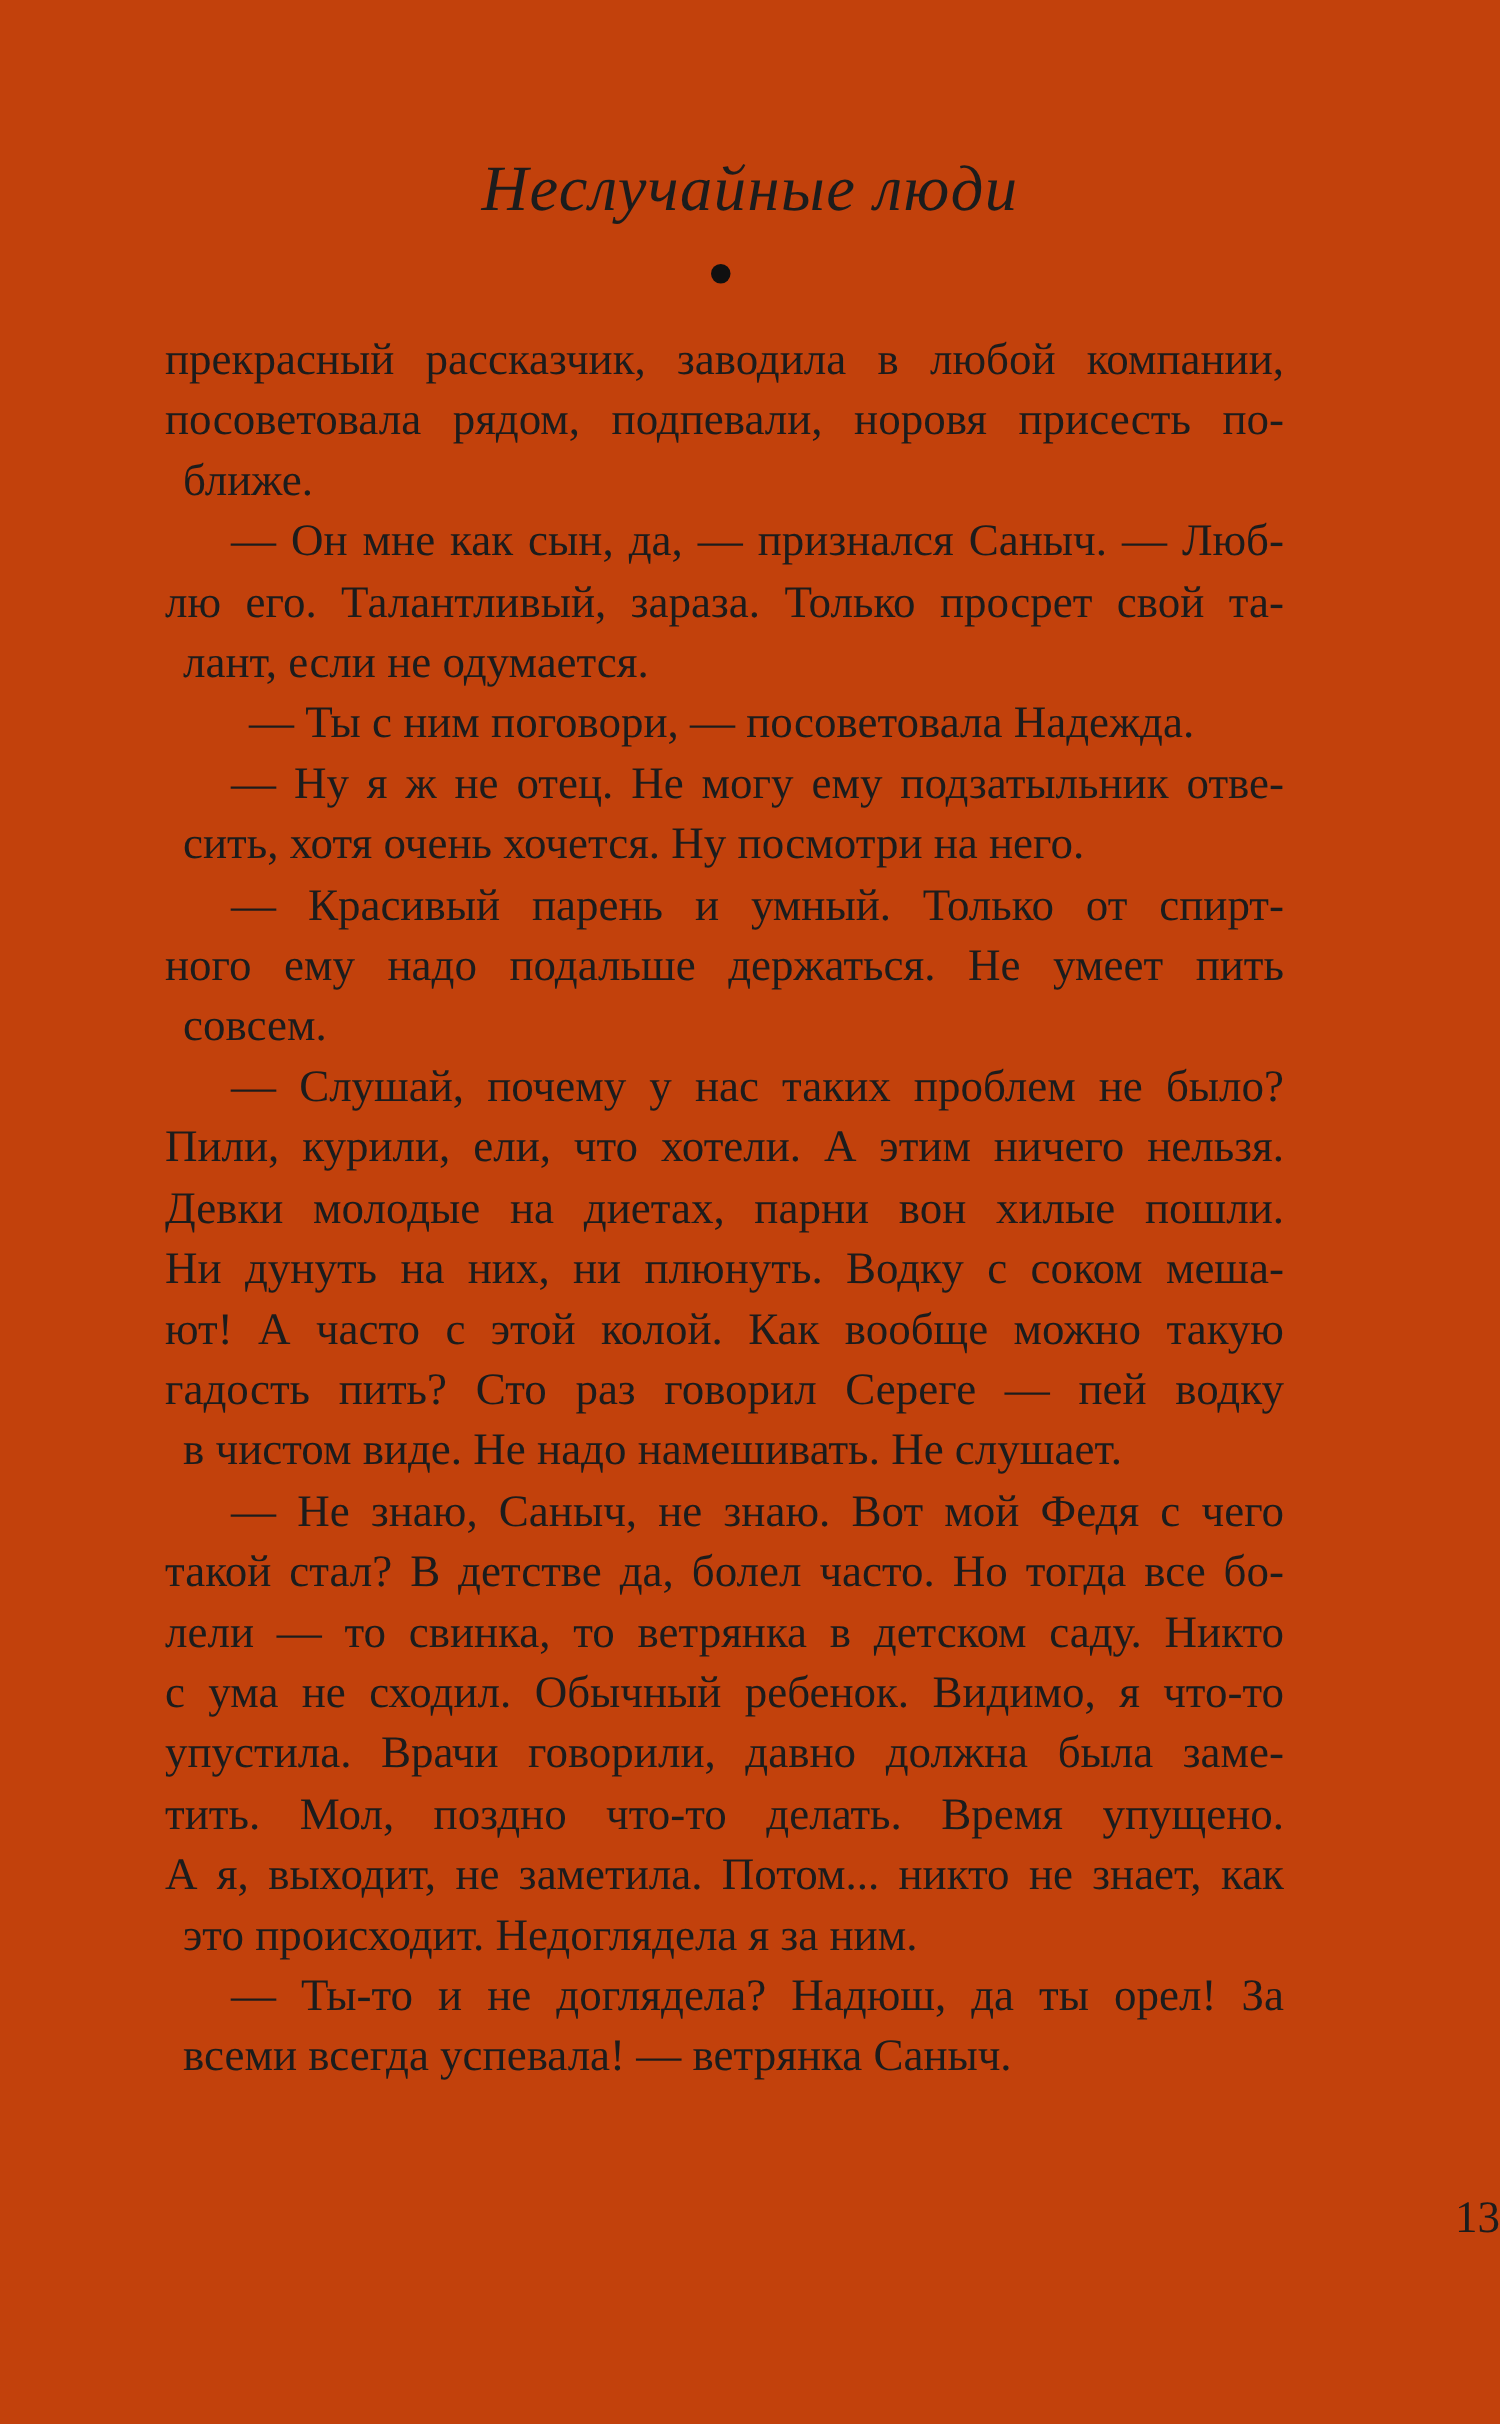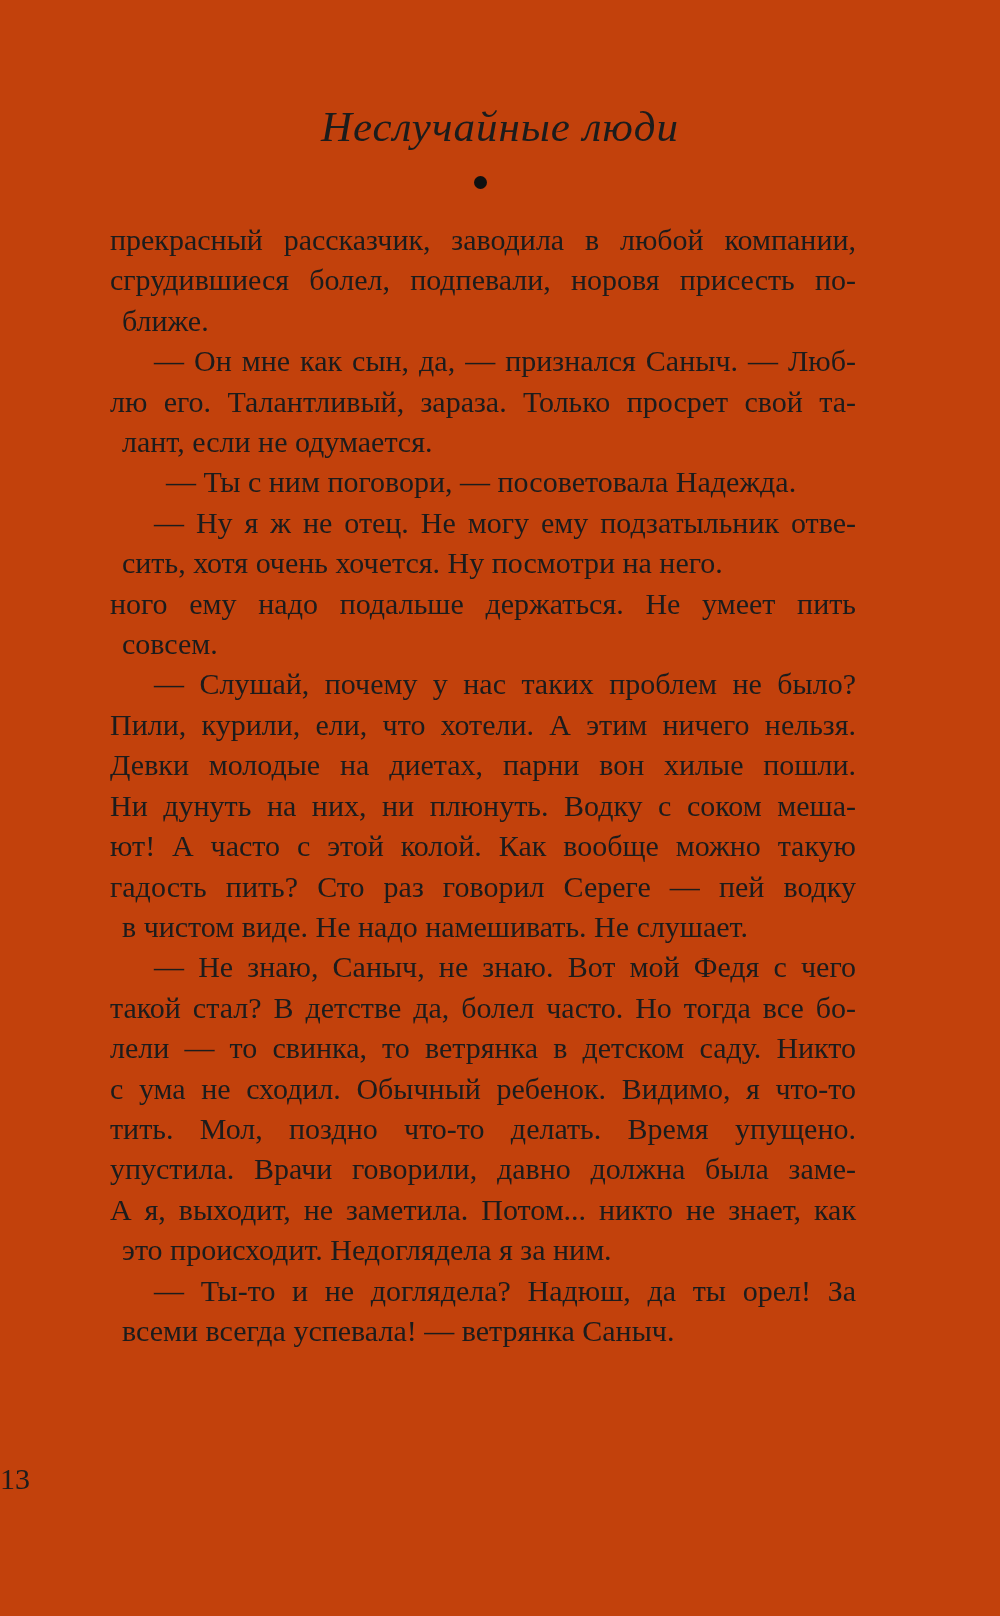--- a/index.html
+++ b/index.html
@@ -56,58 +56,59 @@
     margin-left: 12px;
   }
   .line.indent {
     text-indent: 44px;
   }
   .page-number {
     position: absolute;
     top: 1462px;
     left: 0;
     width: 100%;
-    text-align: left;
+    text-align: right;
     font-size: 30px;
     color: #1c1c1c;
   }
 </style>
 </head>
 <body>
 
 <div class="page">
   <div class="running-title">Неслучайные люди</div>
 
   <div class="separator-dot"></div>
 
   <div class="body-text" id="body-text">
       <div class="line">прекрасный рассказчик, заводила в любой компании,</div>
-      <div class="line">сгрудившиеся болел, подпевали, норовя присесть по-</div>
+      <div class="line">посоветовала рядом, подпевали, норовя присесть по-</div>
       <div class="line end">ближе.</div>
       <div class="line indent">— Он мне как сын, да, — признался Саныч. — Люб-</div>
       <div class="line">лю его. Талантливый, зараза. Только просрет свой та-</div>
       <div class="line end">лант, если не одумается.</div>
       <div class="line indent end">— Ты с ним поговори, — посоветовала Надежда.</div>
       <div class="line indent">— Ну я ж не отец. Не могу ему подзатыльник отве-</div>
       <div class="line end">сить, хотя очень хочется. Ну посмотри на него.</div>
+      <div class="line indent">— Красивый парень и умный. Только от спирт-</div>
       <div class="line">ного ему надо подальше держаться. Не умеет пить</div>
       <div class="line end">совсем.</div>
       <div class="line indent">— Слушай, почему у нас таких проблем не было?</div>
       <div class="line">Пили, курили, ели, что хотели. А этим ничего нельзя.</div>
       <div class="line">Девки молодые на диетах, парни вон хилые пошли.</div>
       <div class="line">Ни дунуть на них, ни плюнуть. Водку с соком меша-</div>
       <div class="line">ют! А часто с этой колой. Как вообще можно такую</div>
       <div class="line">гадость пить? Сто раз говорил Сереге — пей водку</div>
       <div class="line end">в чистом виде. Не надо намешивать. Не слушает.</div>
       <div class="line indent">— Не знаю, Саныч, не знаю. Вот мой Федя с чего</div>
       <div class="line">такой стал? В детстве да, болел часто. Но тогда все бо-</div>
       <div class="line">лели — то свинка, то ветрянка в детском саду. Никто</div>
       <div class="line">с ума не сходил. Обычный ребенок. Видимо, я что-то</div>
+      <div class="line">упустила. Врачи говорили, давно должна была заме-</div>
       <div class="line">тить. Мол, поздно что-то делать. Время упущено.</div>
-      <div class="line">упустила. Врачи говорили, давно должна была заме-</div>
       <div class="line">А я, выходит, не заметила. Потом... никто не знает, как</div>
       <div class="line end">это происходит. Недоглядела я за ним.</div>
       <div class="line indent">— Ты-то и не доглядела? Надюш, да ты орел! За</div>
       <div class="line end">всеми всегда успевала! — ветрянка Саныч.</div>
     </div>
 
   <div class="page-number">13</div>
 </div>
 
 </body></html>

